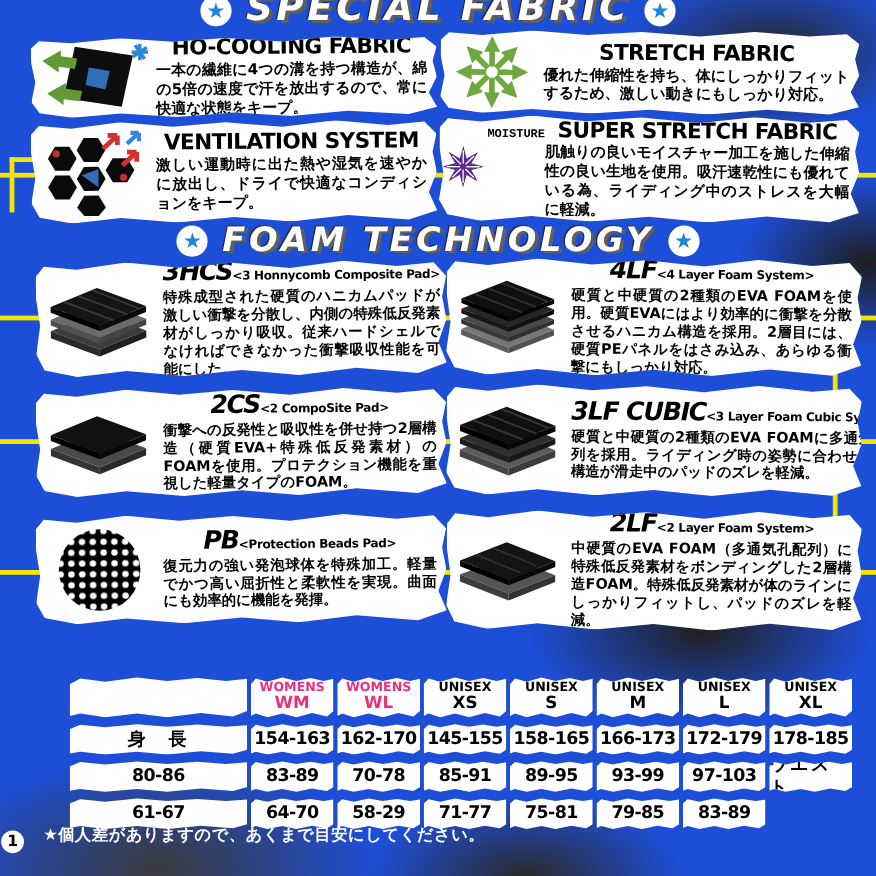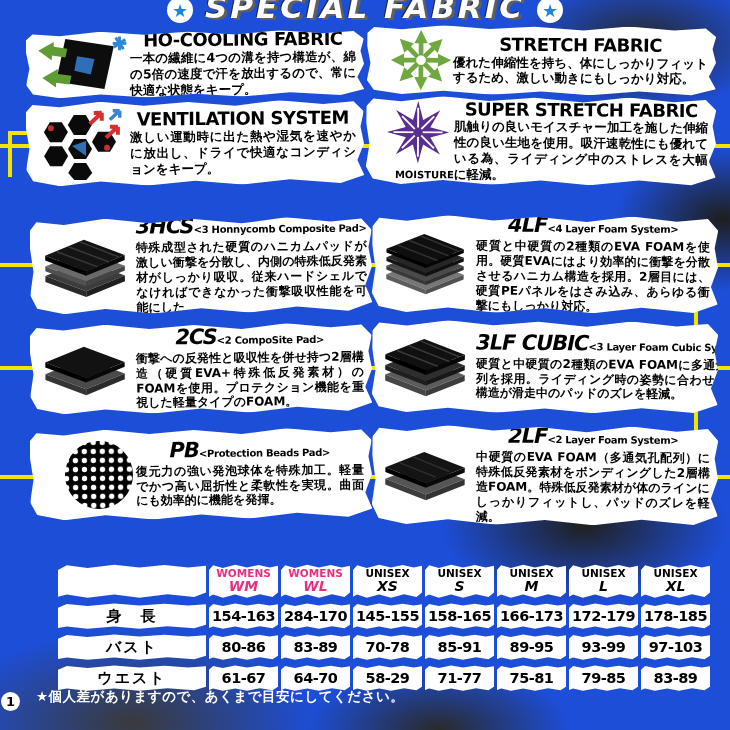--- a/index.html
+++ b/index.html
@@ -12,42 +12,42 @@
       radial-gradient(ellipse 180px 120px at 99% 30%, #1e1e1e 0%, rgba(0,0,0,0) 60%),
       radial-gradient(ellipse 240px 130px at 80% 72%, #202020 0%, rgba(0,0,0,0) 60%),
       radial-gradient(ellipse 300px 150px at 18% 99%, #3a3a3a 0%, rgba(0,0,0,0) 62%),
       radial-gradient(ellipse 220px 110px at 60% 100%, #2a2a2a 0%, rgba(0,0,0,0) 60%);
   }
   .yline { position:absolute; background:#f2e600; z-index:1; }
   .panel { position:absolute; background:#fff; color:#000; z-index:2; display:flex; align-items:center;
     clip-path:polygon(0% 12%,2% 3%,10% 6%,22% 0%,35% 5%,48% 1%,62% 6%,75% 0%,88% 5%,97% 2%,100% 14%,99% 32%,100% 52%,98% 72%,100% 90%,93% 99%,78% 94%,64% 100%,50% 95%,36% 100%,22% 95%,10% 100%,2% 94%,0% 80%,1% 55%,0% 30%);
   }
   .tilt-l { transform:rotate(-0.5deg); } .tilt-r { transform:rotate(0.4deg); }
-  .icon-cell { flex:0 0 auto; display:flex; flex-direction:column; align-items:flex-end; justify-content:center; }
+  .icon-cell { flex:0 0 auto; display:flex; align-items:flex-start; justify-content:center;font-family:Liberation Mono, monospace; }
   .txt-cell { flex:1 1 auto; padding:2px 8px 2px 0; }
   .fab-title { font-weight:bold; font-size:18px; text-align:center; line-height:1.1; letter-spacing:-0.5px; }
   .fab-desc { font-size:12.5px; line-height:1.26; font-weight:bold; text-align:justify; }
   .foam-title { text-align:center; line-height:1; margin-bottom:3px; white-space:nowrap; }
   .foam-code { font-weight:bold; font-size:21px; letter-spacing:-1px;font-style:italic; }
   .foam-sub { font-weight:bold; font-size:10px; letter-spacing:-0.3px; }
   .foam-desc { font-size:12px; line-height:1.24; font-weight:bold; text-align:justify; }
   .section-header { position:absolute; left:0; width:730px; text-align:center; color:#fff; z-index:3;
     font-style:italic; font-weight:bold; letter-spacing:3px; white-space:nowrap;
     text-shadow:3px 2px 0 #5f5f5f, -1px -1px 0 #2a2a2a; }
   .star-badge { display:inline-block; width:26px; height:26px; border-radius:50%; background:#fff;
     color:#1d86d8; font-style:normal; font-size:18px; line-height:27px; text-align:center;
     vertical-align:middle; margin:0 12px; text-shadow:none; letter-spacing:0; }
   .moisture-label { font-size:10px; font-weight:bold; margin-top:1px; letter-spacing:0; }
   
   .size-table { position:absolute; left:58px; top:564px; width:652px; z-index:2;
     display:grid; grid-template-columns:148px repeat(7,1fr); column-gap:3px; row-gap:5px; }
   .cell { background:#fff; color:#000; display:flex; align-items:center; justify-content:center; }
   .th { height:34px; flex-direction:column; line-height:1.05; }
   .thg { font-size:10.5px; font-weight:bold; }
-  .ths { font-size:14px; font-weight:bold;font-style:italic; }
+  .ths { font-size:14px; font-weight:bold; }
   .womens { color:#e8317e; }
   .td { height:26px; font-size:14.5px; font-weight:bold; letter-spacing:-0.5px; }
   .rowlabel { font-size:15px; font-weight:bold; letter-spacing:2px; }
   .torn { clip-path:polygon(0% 18%,6% 4%,20% 12%,38% 2%,55% 10%,72% 3%,88% 10%,100% 5%,100% 84%,92% 97%,74% 89%,55% 99%,38% 90%,20% 99%,6% 90%,0% 96%); }
   .footer-notes { position:absolute; left:36px; top:686px; z-index:2; color:#fff;
     font-size:13.5px; font-weight:bold; line-height:1.5; letter-spacing:0.5px; }
   .page-badge { position:absolute; left:1px; top:692px; z-index:3; width:19px; height:19px;
     border-radius:50%; background:#fff; color:#000; font-size:13px; font-weight:bold;
     display:flex; align-items:center; justify-content:center; }
 </style>
@@ -177,20 +177,23 @@
         </g>
       </svg>
       <div class="moisture-label">MOISTURE</div>
     </div>
     <div class="txt-cell">
       <div class="fab-title">SUPER STRETCH FABRIC</div>
       <div class="fab-desc">肌触りの良いモイスチャー加工を施した伸縮性の良い生地を使用。吸汗速乾性にも優れている為、ライディング中のストレスを大幅に軽減。</div>
     </div>
   </div>
 
+  <div class="section-header" style="top:183px;font-size:28px;">
+    <span class="star-badge"><span>★</span></span><span>FOAM TECHNOLOGY</span><span class="star-badge"><span>★</span></span>
+  </div>
 
   <div class="panel tilt-l" style="left:30px;top:218px;width:342px;height:95px;">
     <div class="icon-cell" style="width:106px;">
       <svg width="100" height="64" viewBox="0 0 100 66">
         <polygon points="8,42 48,26 90,42 50,58" fill="#3c3c3c"></polygon>
           <polygon points="8,42 8,48 50,64 50,58" fill="#2a2a2a"></polygon>
           <polygon points="90,42 90,48 50,64 50,58" fill="#1f1f1f"></polygon>
         <polygon points="8,32 48,16 90,32 50,48" fill="#6a6a6a"></polygon>
           <polygon points="8,32 8,37 50,53 50,48" fill="#505050"></polygon>
           <polygon points="90,32 90,37 50,53 50,48" fill="#444444"></polygon>
@@ -346,28 +349,27 @@
         <span class="thg">UNISEX</span>
         <span class="ths">L</span>
       </div>
     <div class="cell th torn">
         <span class="thg">UNISEX</span>
         <span class="ths">XL</span>
       </div>
 
     <div class="cell td rowlabel torn">身　長</div>
     <div class="cell td torn">154-163</div>
-    <div class="cell td torn">284-170</div>
+    <div class="cell td torn">162-170</div>
     <div class="cell td torn">145-155</div>
     <div class="cell td torn">158-165</div>
     <div class="cell td torn">166-173</div>
     <div class="cell td torn">172-179</div>
     <div class="cell td torn">178-185</div>
 
-    <div class="cell td rowlabel torn">バスト</div>
     <div class="cell td torn">80-86</div>
     <div class="cell td torn">83-89</div>
     <div class="cell td torn">70-78</div>
     <div class="cell td torn">85-91</div>
     <div class="cell td torn">89-95</div>
     <div class="cell td torn">93-99</div>
     <div class="cell td torn">97-103</div>
 
     <div class="cell td rowlabel torn">ウエスト</div>
     <div class="cell td torn">61-67</div>

